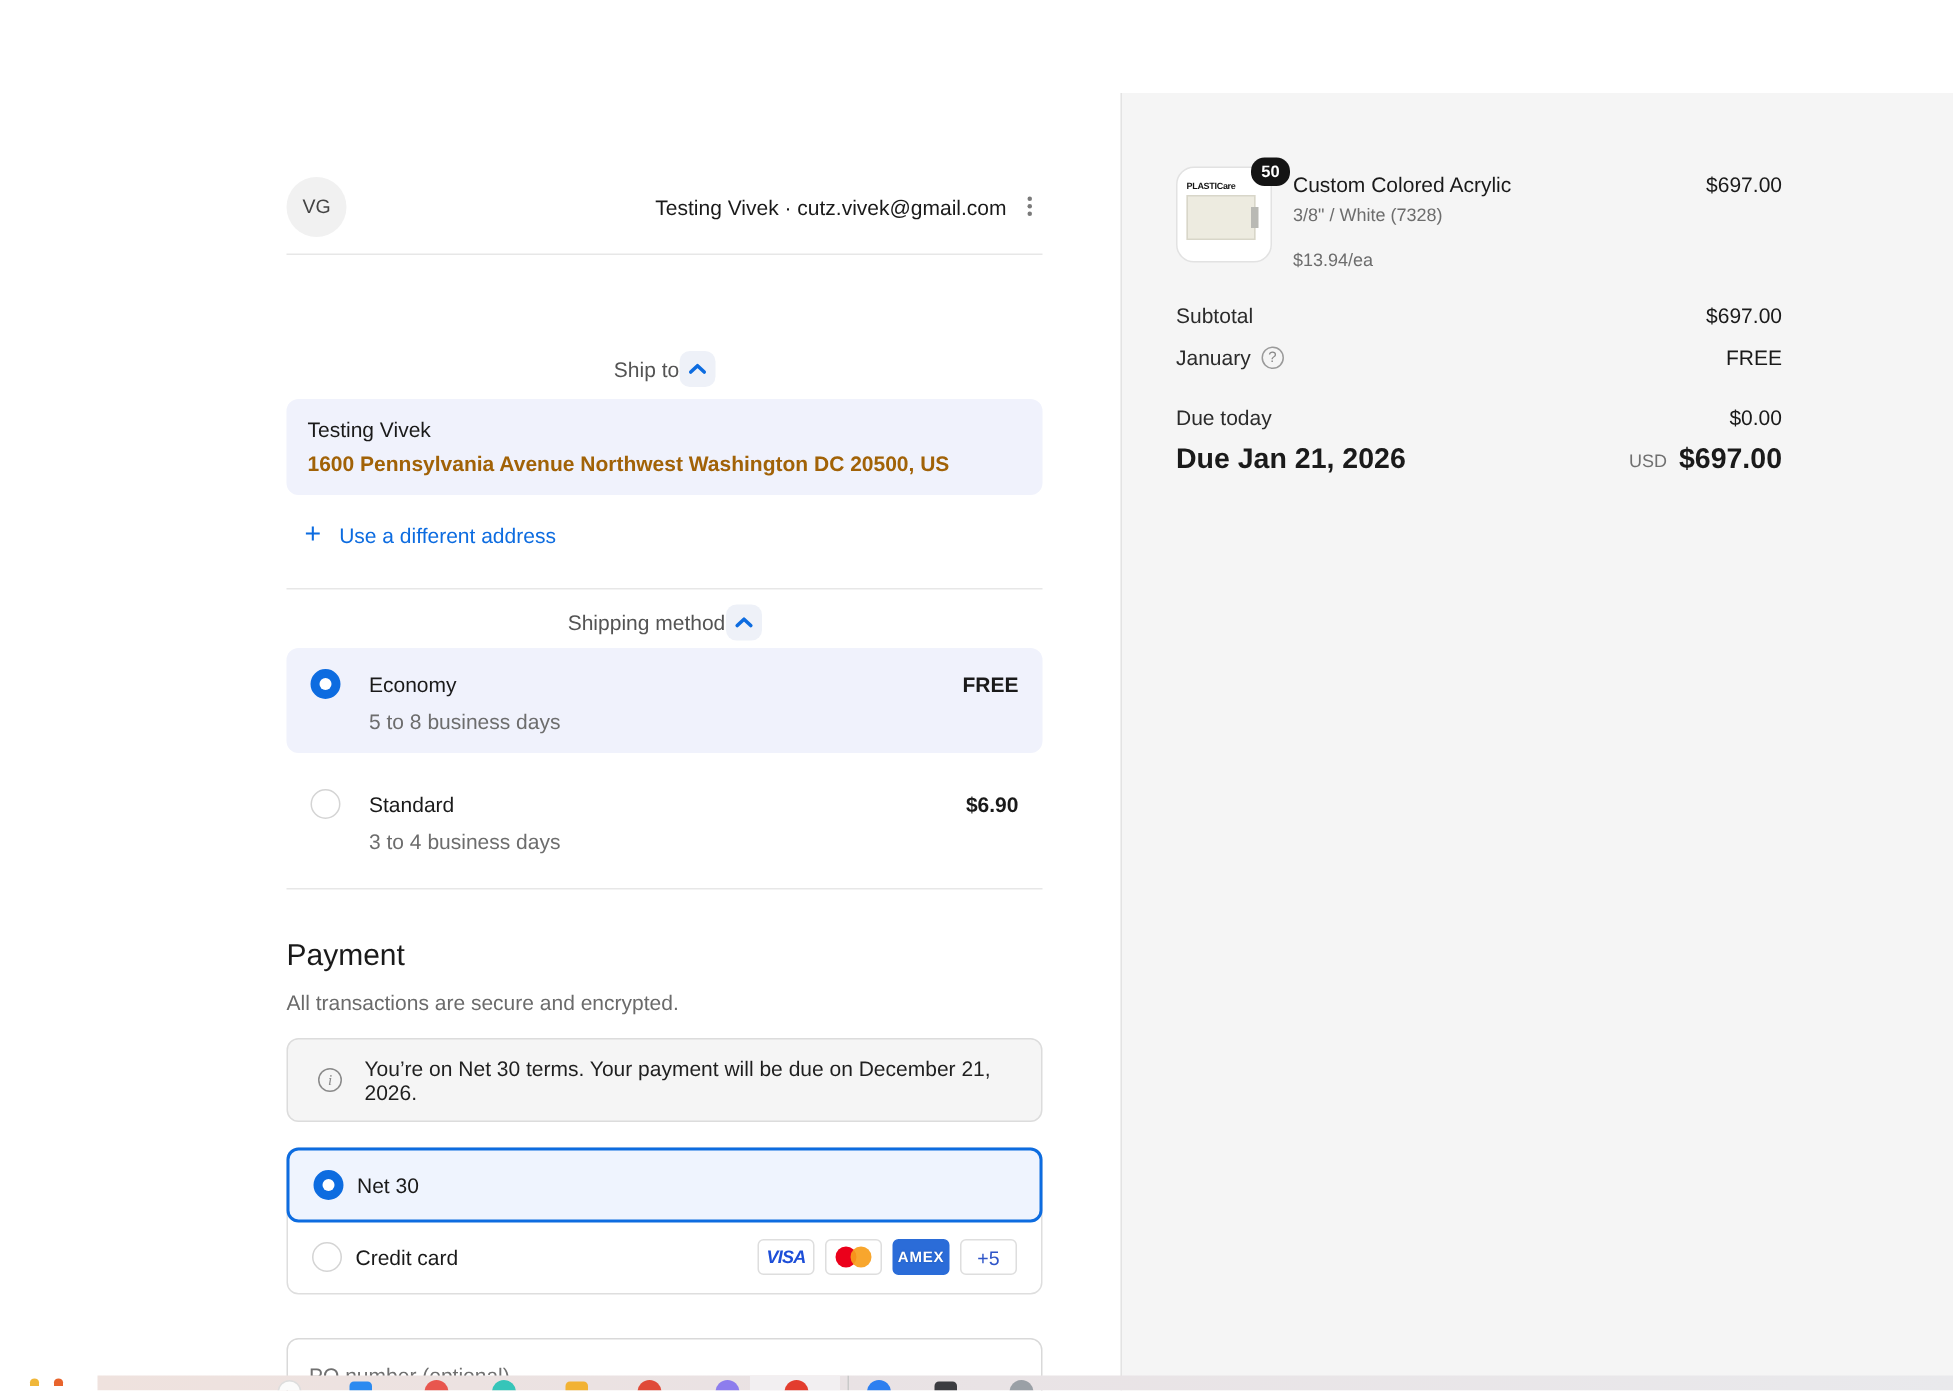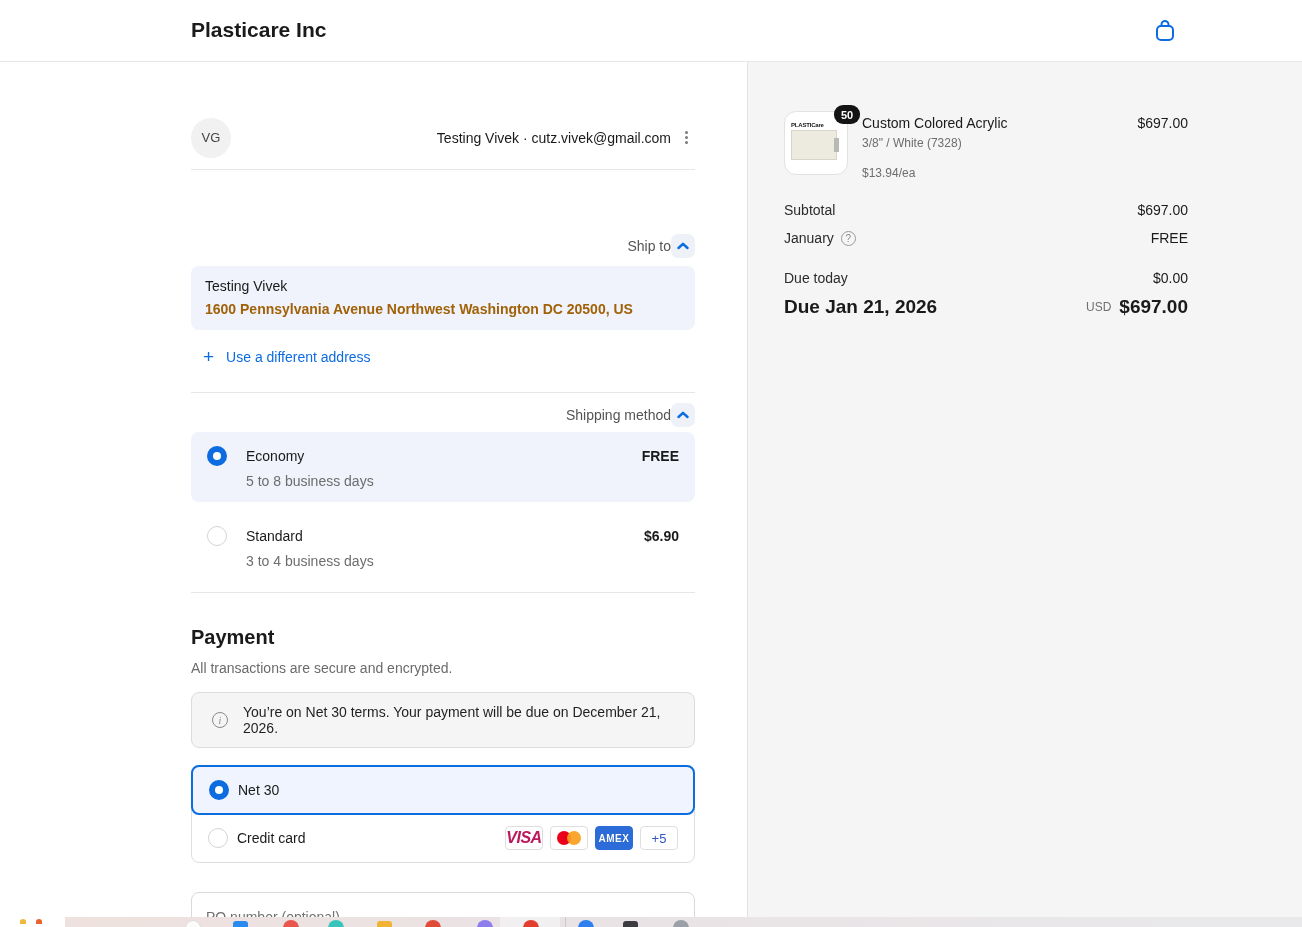--- a/index.html
+++ b/index.html
@@ -24,21 +24,21 @@
   
   .account-row { position:absolute; top:44px; left:0; width:504px; height:64px;
     display:flex; align-items:center; border-bottom:1px solid #e7e7e7; }
   .avatar { width:40px; height:40px; border-radius:50%; background:#f1f1f1;
     display:flex; align-items:center; justify-content:center; font-size:13px; color:#444; }
   .account-id { margin-left:auto; font-size:14px; }
   .kebab { width:18px; height:24px; margin-left:6px; display:flex; flex-direction:column;
     align-items:center; justify-content:center; gap:2px; cursor:pointer; }
   .kebab i { width:3px; height:3px; border-radius:50%; background:#7a7a7a; }
 
-  .section-label-row { display:flex; align-items:center; justify-content:flex-end; }
+  .section-label-row { display:flex; align-items:center; justify-content:center; }
   .section-label { font-size:14px; color:#545454; }
   .chev-btn { width:24px; height:24px; border-radius:7px; background:#eef1f8;
     display:flex; align-items:center; justify-content:center; cursor:pointer; }
 
   .ship-label-row { position:absolute; top:172px; left:0; width:504px; }
 
   .address-card { position:absolute; top:204px; left:0; width:504px; height:64px;
     background:#f0f2fc; border-radius:8px; padding:12px 14px; }
   .addr-name { font-size:14px; color:#1a1a1a; }
   .addr-line { font-size:14px; color:#a16207; margin-top:7px;font-weight:bold; }
@@ -58,41 +58,41 @@
   .opt-price { margin-left:auto; font-size:14px; font-weight:bold; }
   .opt-detail { font-size:14px; color:#6d6d6d; margin-left:39px; margin-top:7px; }
   .opt-selected { background:#f0f2fc; }
 
   .radio { width:20px; height:20px; border-radius:50%; flex:0 0 20px; cursor:pointer; }
   .radio.on { background:#0d6ce0; border:2px solid #0d6ce0; position:relative; }
   .radio.on::after { content:""; position:absolute; left:4px; top:4px; width:8px; height:8px;
     border-radius:50%; background:#fff; }
   .radio.off { background:#fff; border:1px solid #d4d4d4; }
 
-  .payment-title { position:absolute; top:564px; left:0; font-size:20px; font-weight:bold; }
+  .payment-title { position:absolute; top:564px; left:0; font-size:20px; font-weight:normal; }
   .payment-sub { position:absolute; top:598px; left:0; font-size:14px; color:#6b6b6b; }
 
   .net30-banner { position:absolute; top:630px; left:0; width:504px; height:56px;
     background:#f5f5f5; border:1px solid #dcdcdc; border-radius:8px;
     display:flex; align-items:center; padding:0 20px; gap:15px; }
   .info-circle { width:16px; height:16px; border-radius:50%; border:1px solid #8a8a8a;
     color:#8a8a8a; font-size:10px; display:flex; align-items:center; justify-content:center;
     flex:0 0 16px; font-style:italic; font-family:"Liberation Serif", serif; }
   .banner-text { font-size:14px; color:#1f1f1f; }
 
   .pay-methods { position:absolute; top:703px; left:0; width:504px;
     border:1px solid #dedede; border-radius:8px; background:#fff; }
   .pm-row { display:flex; align-items:center; padding:0 16px; height:48px; cursor:pointer; }
   .pm-row.selected { border:2px solid #0d6ce0; border-radius:8px; background:#eff4fe;
     margin:-1px; height:50px; }
   .pm-name { font-size:14px; margin-left:9px; }
   .card-badges { margin-left:auto; display:flex; gap:7px; }
   .badge { width:38px; height:24px; border-radius:4px; border:1px solid #dedede; background:#fff;
     display:flex; align-items:center; justify-content:center; font-size:11px; font-weight:bold; }
-  .badge.visa { color:#be185d; font-style:italic; letter-spacing:-0.5px; font-size:16px; }
+  .badge.visa { color:#1d4ed8; font-style:italic; letter-spacing:-0.5px; font-size:12px; }
   .badge.mc { position:relative; }
   .badge.mc .c1,.badge.mc .c2 { position:absolute; width:14px; height:14px; border-radius:50%; top:4px; }
   .badge.mc .c1 { left:6px; background:#eb001b; }
   .badge.mc .c2 { left:16px; background:#f79e1b; opacity:.92; }
   .badge.amex { background:#2b6cd8; border-color:#2b6cd8; color:#fff; font-size:10px;
     letter-spacing:0.5px; text-shadow:0 0 1px #1a4fa8; }
   .badge.plus5 { color:#2f55c8; font-weight:normal; font-size:13px; }
 
   .po-input { position:absolute; top:830px; left:0; width:504px; height:50px;
     border:1px solid #d9d9d9; border-radius:8px; font-size:14px; padding:0 14px;
@@ -139,31 +139,20 @@
   .tb-hl { position:absolute; top:0; height:10px; background:#f2eff1; }
   .tb-dot { position:absolute; top:2px; width:6px; height:5px; border-radius:50% 50% 0 0; }
 
   svg { display:block; }
 </style>
 </head>
 <body>
 
 <div class="screen">
 
-  <div class="header">
-    <div class="store-title">Plasticare Inc</div>
-    <div class="cart-btn">
-      <span>
-        <svg width="22" height="24" viewBox="0 0 22 24" fill="none">
-          <rect x="3" y="7" width="16" height="14" rx="4" stroke="#0d6ce0" stroke-width="2"></rect>
-          <path d="M7.5 7 V5.5 a3.5 3.5 0 0 1 7 0 V7" stroke="#0d6ce0" stroke-width="2" fill="none"></path>
-        </svg>
-      </span>
-    </div>
-  </div>
 
   <div class="left-panel">
     <div class="main-col">
 
       <div class="account-row">
         <div class="avatar">VG</div>
         <div class="account-id">Testing Vivek · cutz.vivek@gmail.com</div>
         <div class="kebab">
             <i></i>
             <i></i>

